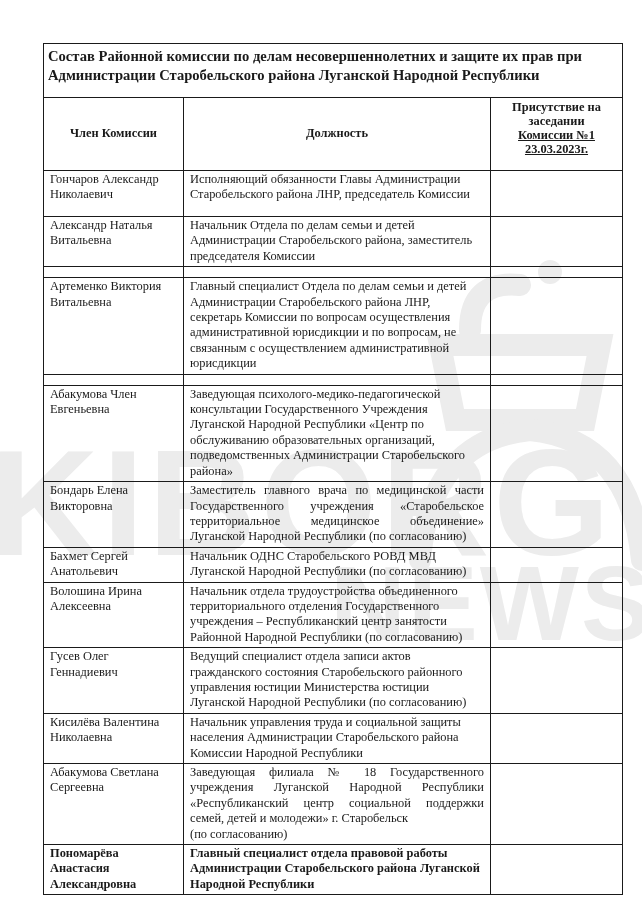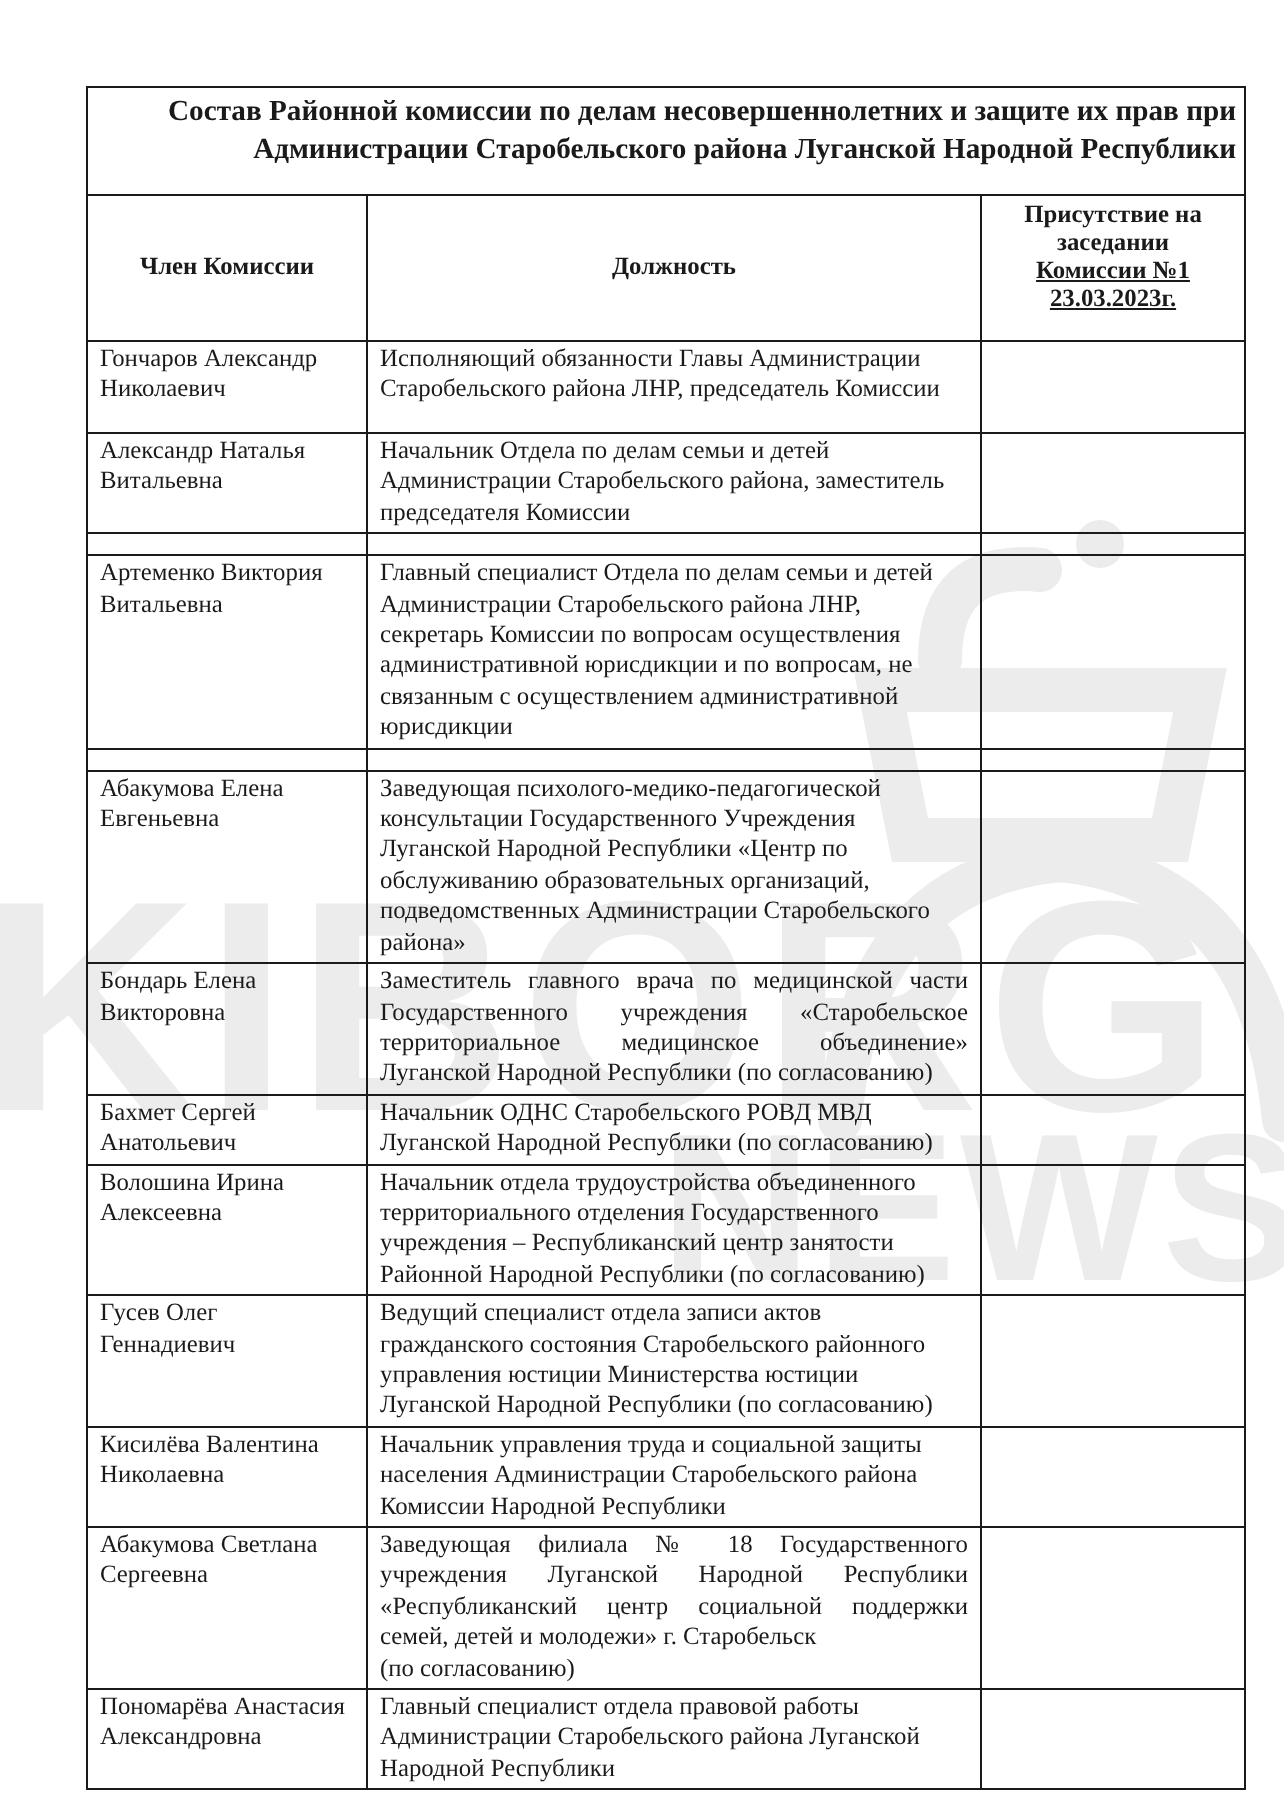--- a/index.html
+++ b/index.html
@@ -4,28 +4,28 @@
 <style>
   html, body { margin: 0; padding: 0; background: #ffffff; }
   body { width: 642px; height: 904px; position: relative; overflow: hidden;
          font-family: "Liberation Serif", "DejaVu Serif", serif; color: #1a1a1a; }
   .watermark { position: absolute; left: 0; top: 0; width: 642px; height: 904px; pointer-events: none; z-index: 0; }
   .page { position: absolute; left: 43px; top: 43px; width: 579px; z-index: 1; }
   table { border-collapse: collapse; width: 579px; table-layout: fixed; }
   td, th { border: 1px solid #1a1a1a; vertical-align: top; padding: 1px 6px 2px 6px;
            font-size: 12.4px; line-height: 15.4px; font-weight: normal; text-align: left; }
   col.c1 { width: 140px; } col.c2 { width: 307px; } col.c3 { width: 132px; }
-  .title-cell { text-align: right; font-weight: bold; font-size: 14.6px; line-height: 19px;
+  .title-cell { text-align: left; font-weight: bold; font-size: 14.6px; line-height: 19px;
                 padding: 3px 4px 12px 4px; }
   .hdr th { font-weight: bold; height: 68px; vertical-align: middle; text-align: center; }
   .hdr th.c3h { vertical-align: top; padding-top: 2px; line-height: 14px; }
   .u { text-decoration: underline; }
   .spacer td { height: 10px; padding: 0; }
   .justify { text-align: justify; }
-  tr.last td { border-bottom: 1px solid #1a1a1a; }
+  tr.last td { border-bottom: 1px solid #1a1a1a; font-weight: bold; }
 </style>
 </head>
 <body>
 
 <svg class="watermark" viewBox="0 0 642 904" xmlns="http://www.w3.org/2000/svg">
   <g fill="none" stroke="#ececec" stroke-width="22" stroke-linecap="round">
     <circle cx="550" cy="272" r="12" fill="#ececec" stroke="none"></circle>
     <path d="M470 330 Q470 280 520 285"></path>
     <path d="M440 345 L600 345 L585 420 L455 420 Z"></path>
     <path d="M420 560 Q430 440 530 430 Q630 440 642 560"></path>
@@ -78,21 +78,21 @@
       <td>Артеменко Виктория Витальевна</td>
       <td>Главный специалист Отдела по делам семьи и детей Администрации Старобельского района ЛНР, секретарь Комиссии по вопросам осуществления административной юрисдикции и по вопросам, не связанным с осуществлением административной юрисдикции</td>
       <td></td>
     </tr>
     <tr class="spacer">
           <td></td>
           <td></td>
           <td></td>
         </tr>
     <tr>
-      <td>Абакумова Елена Евгеньевна</td>
+      <td>Абакумова Член Евгеньевна</td>
       <td>Заведующая психолого-медико-педагогической консультации Государственного Учреждения Луганской Народной Республики «Центр по обслуживанию образовательных организаций, подведомственных Администрации Старобельского района»</td>
       <td></td>
     </tr>
     <tr>
       <td>Бондарь Елена Викторовна</td>
       <td class="justify">Заместитель главного врача по медицинской части Государственного учреждения «Старобельское территориальное медицинское объединение» Луганской Народной Республики (по согласованию)</td>
       <td></td>
     </tr>
     <tr>
       <td>Бахмет Сергей Анатольевич</td>

